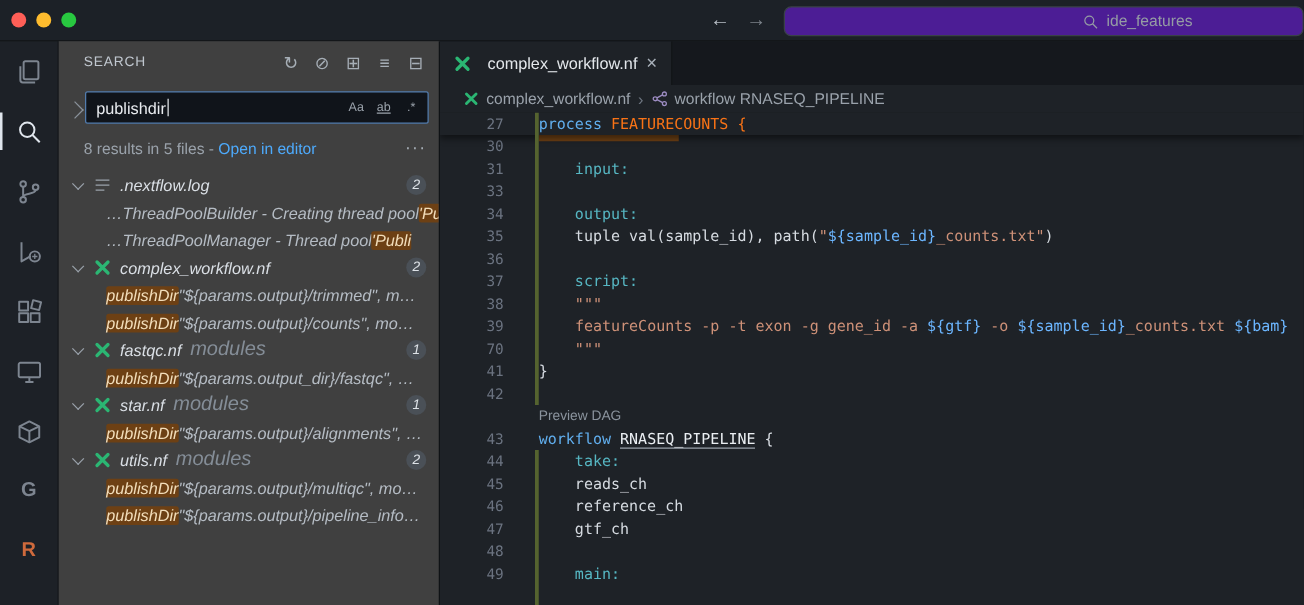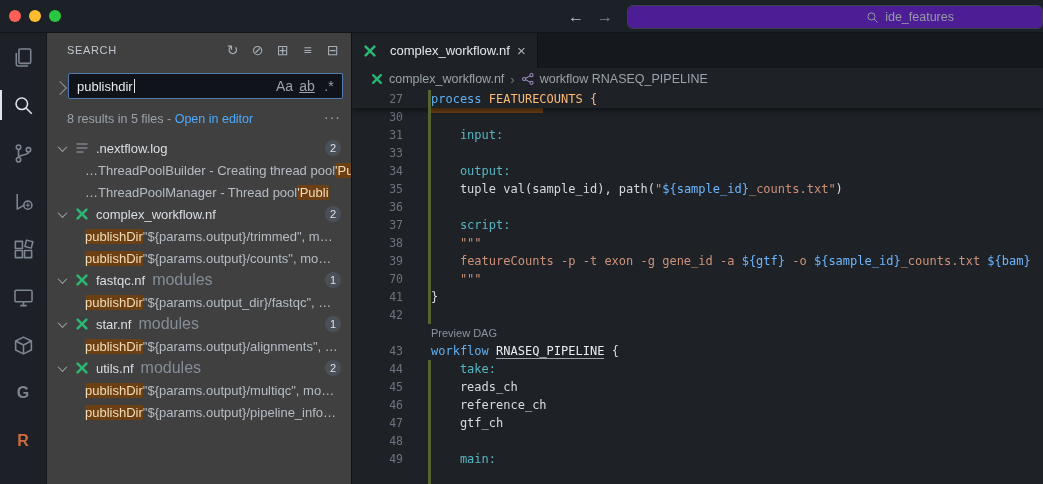--- a/index.html
+++ b/index.html
@@ -32,26 +32,26 @@
   .sidebar{width:305px;flex:none;background:#404040;border-right:1px solid #0f1215;position:relative;overflow:hidden;}
   .sb-header{height:34px;display:flex;align-items:center;padding-left:20px;color:#c0c7cf;font-size:11px;letter-spacing:.06em;position:relative;}
   .sb-tools{position:absolute;right:8px;top:0;height:34px;display:flex;align-items:center;gap:5px;}
   .sb-tool{width:20px;height:20px;display:flex;align-items:center;justify-content:center;color:#a6aeb6;font-size:14px;border-radius:4px;cursor:pointer;}
   .search-row{display:flex;padding:6px 8px 0 6px;}
   .replace-chevron{width:10px;height:10px;border-right:1.4px solid #8a929b;border-bottom:1.4px solid #8a929b;transform:rotate(-45deg);margin:10px 3px 0 2px;flex:none;cursor:pointer;}
   .search-input{flex:1;height:26px;background:#10141a;border:1px solid #527cae;border-radius:2px;display:flex;align-items:center;padding-left:8px;position:relative;}
   .si-text{color:#e8ebef;font-size:13px;}
   .caret{width:1px;height:14px;background:#dfe3e8;margin-left:1px;}
   .si-toggles{position:absolute;right:3px;top:2px;display:flex;gap:2px;}
-  .toggle{min-width:20px;height:20px;padding:0 2px;display:flex;align-items:center;justify-content:center;color:#9aa2ab;font-size:14px;border-radius:3px;cursor:pointer;}
+  .toggle{min-width:20px;height:20px;padding:0 2px;display:flex;align-items:center;justify-content:center;color:#9aa2ab;font-size:10px;border-radius:3px;cursor:pointer;}
   .toggle.ww{text-decoration:underline;}
   .sb-summary{margin:13px 10px 0 20px;color:#9aa2ab;font-size:12.5px;position:relative;height:16px;white-space:nowrap;}
   .link{color:#4daafc;cursor:pointer;text-decoration:none;}
   .details-btn{position:absolute;right:0;top:-3px;color:#a6aeb6;font-size:14px;letter-spacing:1px;cursor:pointer;}
-  .tree{margin-top:9px;font-size:13px;}
+  .tree{margin-top:9px;font-size:13px;font-style:italic;}
   .row{height:22px;display:flex;align-items:center;white-space:nowrap;overflow:hidden;position:relative;cursor:pointer;}
   .frow{padding-left:10px;padding-right:32px;}
   .mrow{padding-left:38px;padding-right:8px;color:#b5bcc4;}
   .chev{width:7px;height:7px;border-right:1.3px solid #9aa2ab;border-bottom:1.3px solid #9aa2ab;transform:rotate(45deg) translate(-1px,-1px);margin:0 8px 0 2px;flex:none;}
   .ficon{width:16px;height:16px;margin-right:6px;flex:none;display:flex;align-items:center;justify-content:center;}
   .fname{color:#dadfe5;}
   .fdesc{color:#848d97;font-size:16px;margin-left:7px;text-align:right;}
   .badge{position:absolute;right:10px;top:3px;min-width:16px;height:16px;border-radius:9px;background:#4a5057;color:#dde2e7;font-size:11px;display:flex;align-items:center;justify-content:center;padding:0 4px;}
   .hl{background:#6d4014;color:#f2ddba;border-radius:2px;}
 
@@ -74,21 +74,21 @@
   .sticky{position:absolute;top:0;left:0;right:0;height:18px;background:#1e2227;display:flex;box-shadow:0 3px 5px rgba(0,0,0,.45);z-index:3;}
   .gitbar{position:absolute;left:76px;width:3px;background:#55632f;z-index:4;}
   .gb1{top:0;height:234px;}
   .gb2{top:270px;height:124px;}
   .match-strip{position:absolute;left:79px;top:18px;width:112px;height:5px;background:#6d4014;z-index:2;}
   .tk-kw{color:#61afef}
   .tk-lbl{color:#56b6c2}
   .tk-txt{color:#d6dbe1}
   .tk-str{color:#ce9178}
   .tk-ipl{color:#6cb6ff}
-  .tk-fn{color:#fdba74}
+  .tk-fn{color:#f97316}
   .tk-fnu{color:#eaeef2;border-bottom:1px solid #99a1ab}
 </style>
 </head>
 <body>
 
 <div class="window">
 
   <div class="titlebar">
     <div class="traffic">
       <span class="tl red"></span>

